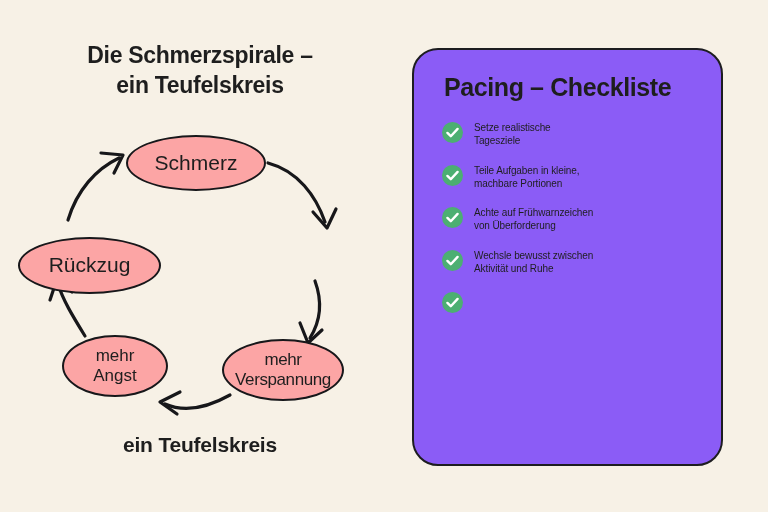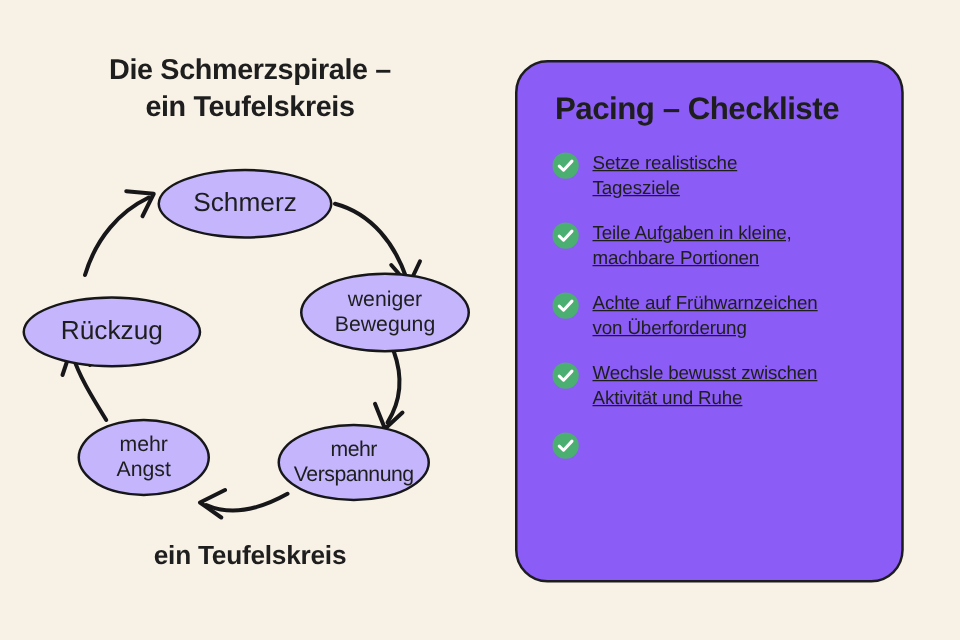--- a/index.html
+++ b/index.html
@@ -49,21 +49,21 @@
   #cycle-svg {
     position: absolute;
     left: 0; top: 0;
   }
   .node {
     position: absolute;
     display: flex;
     align-items: center;
     justify-content: center;
     text-align: center;
-    background: #c4b5fd;
+    background: #fca5a5;
     border: 2px solid #17171a;
     border-radius: 50%;
     box-sizing: border-box;
     line-height: 1.16;
     white-space: pre-line;
     font-weight: normal;
   }
   #node-schmerz       { left: 126px; top: 135px; width: 140px; height: 56px; font-size: 21px; }
   #node-weniger       { left: 240px; top: 218px; width: 136px; height: 64px; font-size: 17px; }
   #node-verspannung   { left: 222px; top: 339px; width: 122px; height: 62px; font-size: 17px; }
@@ -103,25 +103,24 @@
     flex: 0 0 auto;
     width: 21px; height: 21px;
     border-radius: 50%;
     background: #4caf72;
     margin-right: 11px;
     margin-top: 1px;
     position: relative;
   }
   .check-icon svg { display: block; }
   .check-text {
-    font-size: 15px;
+    font-size: 10px;
     line-height: 1.33;
     white-space: pre-line;
     letter-spacing: -0.1px;
-    text-decoration: underline;
   }
 </style>
 </head>
 <body>
 
 <div id="stage">
 
   <div id="left-panel">
 
     <div id="diagram-title">Die Schmerzspirale –
@@ -143,24 +142,20 @@
         <path d="M 50 300 L 57 279 L 72 292"></path>
 
         <path d="M 68 220 C 77 190 96 169 119 158"></path>
         <path d="M 101 153 L 123 155 L 114 173"></path>
       </g>
     </svg>
 
     <div class="node" id="node-schmerz">
       <span class="node-label">Schmerz</span>
     </div>
-    <div class="node" id="node-weniger">
-      <span class="node-label">weniger
-Bewegung</span>
-    </div>
     <div class="node" id="node-verspannung">
       <span class="node-label">mehr
 Verspannung</span>
     </div>
     <div class="node" id="node-angst">
       <span class="node-label">mehr
 Angst</span>
     </div>
     <div class="node" id="node-rueckzug">
       <span class="node-label">Rückzug</span>

